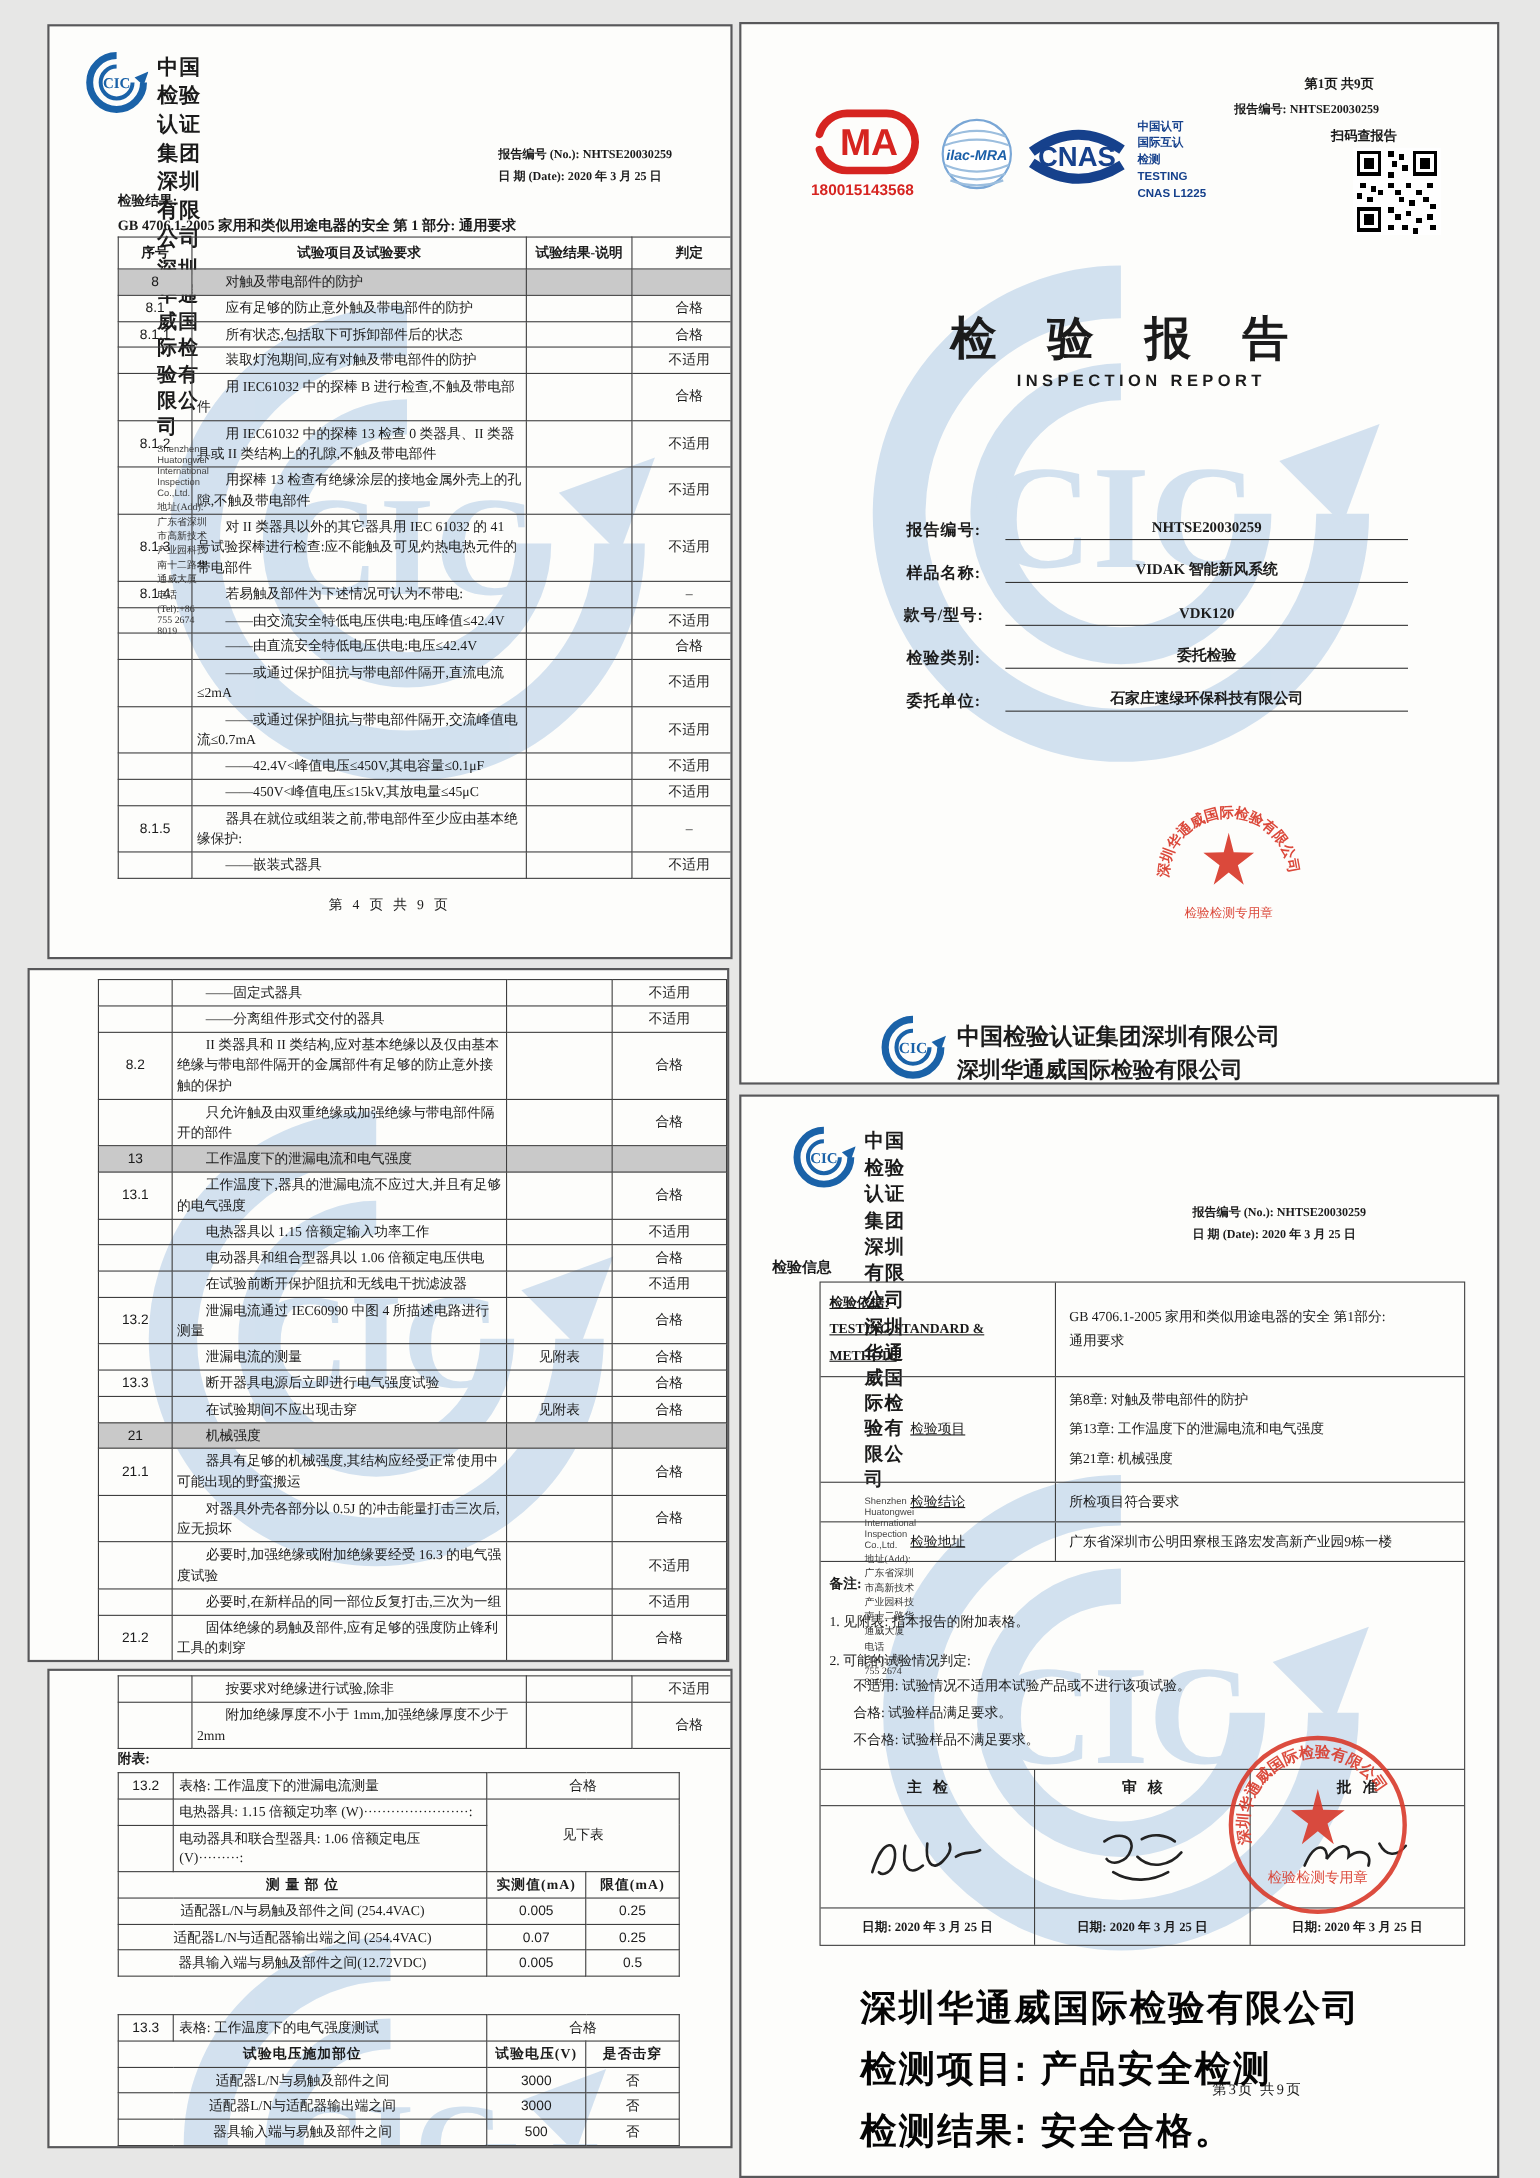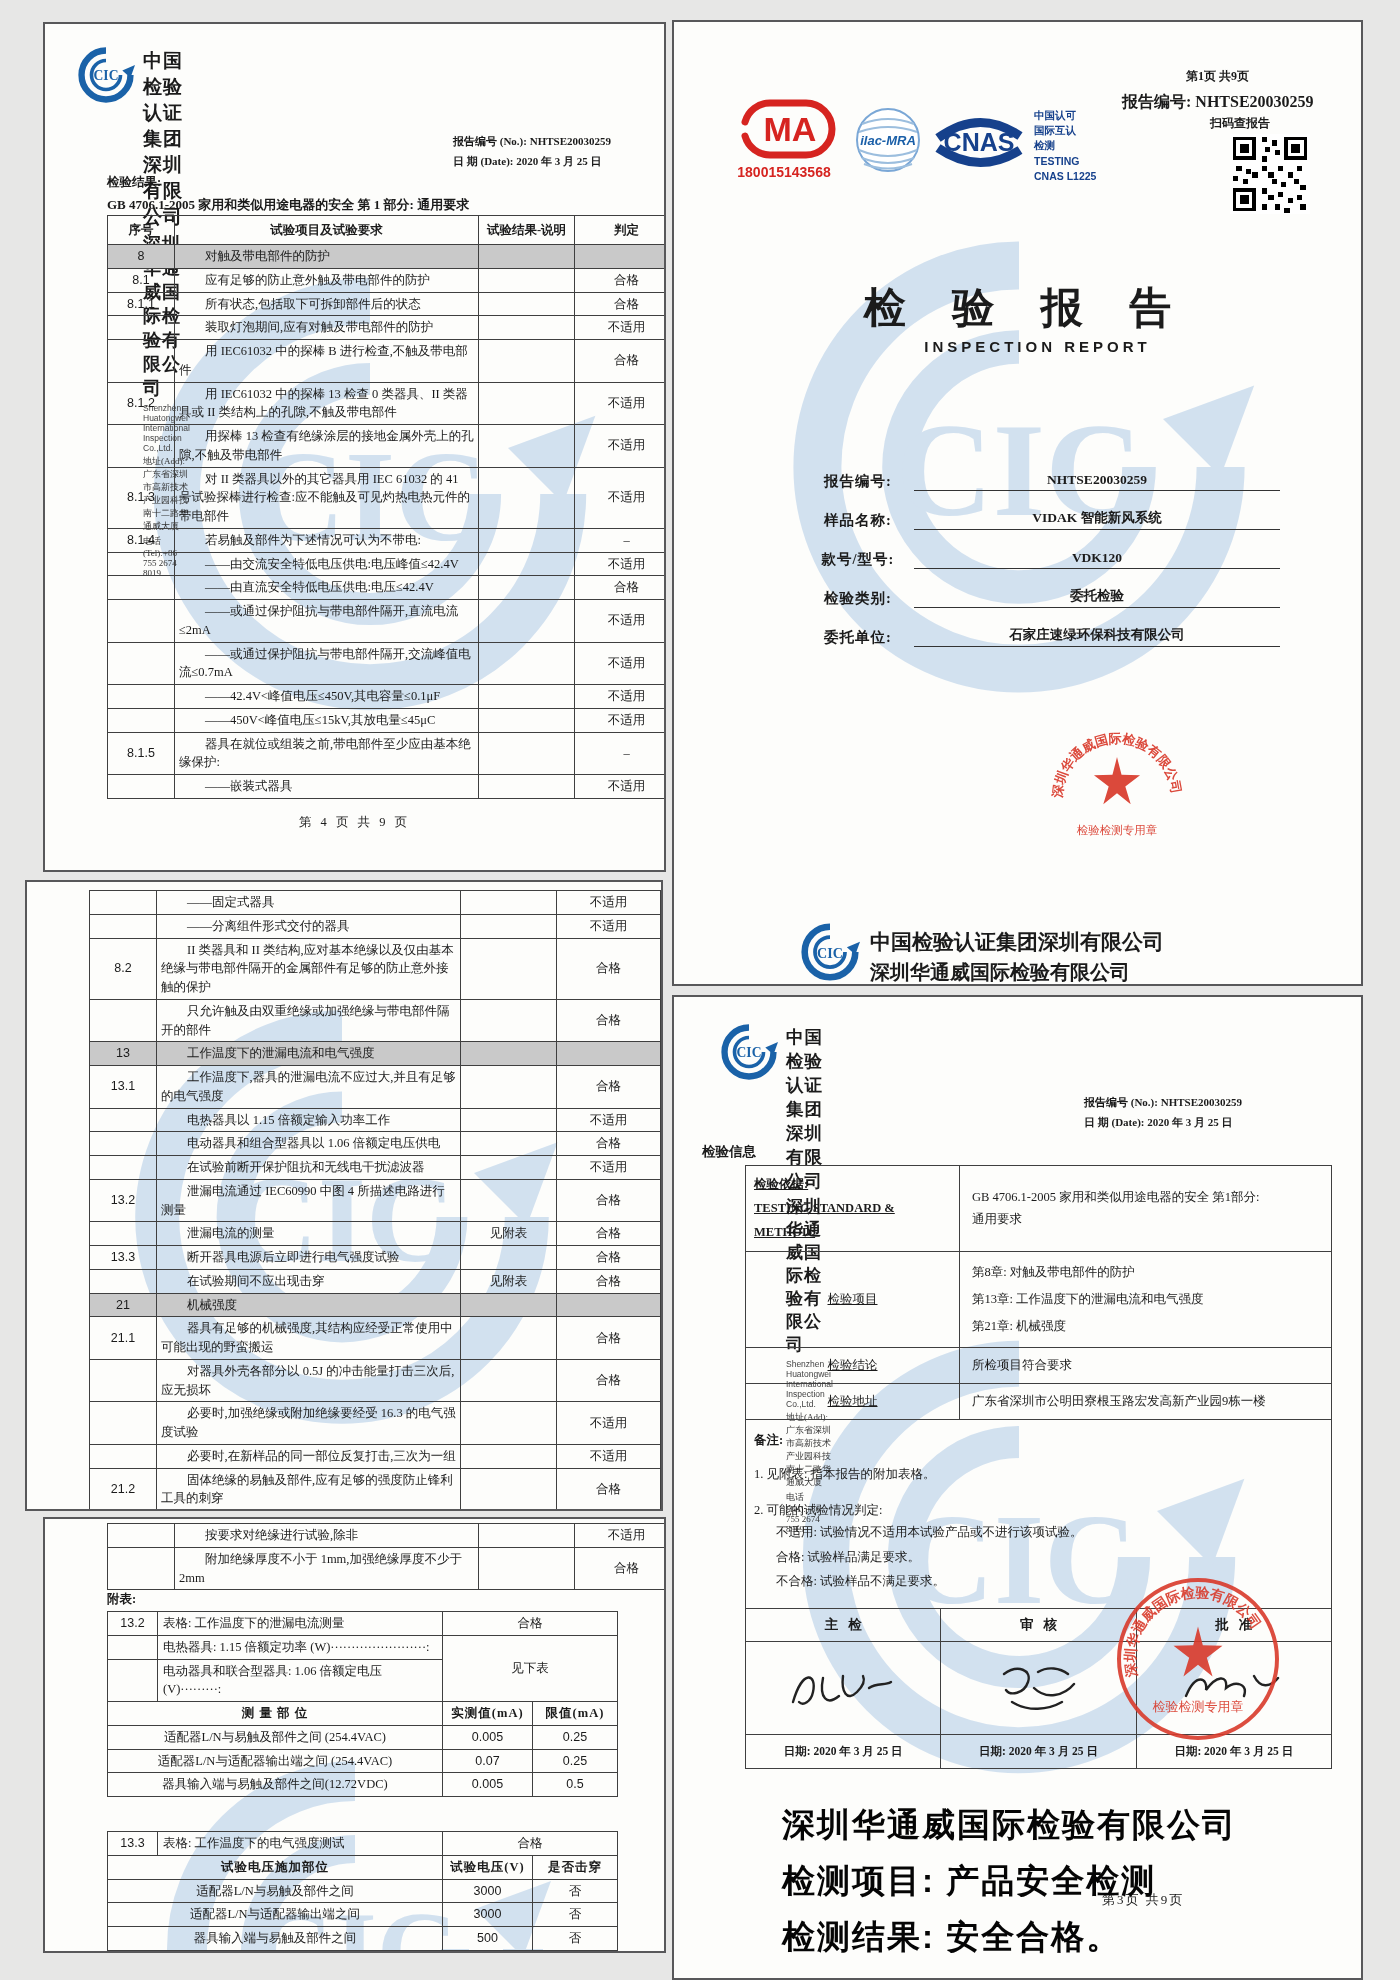--- a/index.html
+++ b/index.html
@@ -43,21 +43,21 @@
   .a-no{text-align:center;font-family:"Liberation Sans",sans-serif;font-size:12px;}
   .a-title{}
   .a-verdict,.a-see{text-align:center;font-size:11.5px;}
   .a-h{text-align:center;font-weight:700;letter-spacing:1px;}
   .a-part{text-align:center;}
   .a-val{text-align:center;font-family:"Liberation Sans",sans-serif;font-size:11.5px;}
   .t132{top:92px;}
   .t133{top:312px;}
   
   .r1-pageno{position:absolute;left:512px;top:46px;font-size:12px;font-weight:700;}
-  .r1-repno{position:absolute;left:448px;top:70px;font-size:16px;font-weight:700;}
+  .r1-repno{position:absolute;left:448px;top:70px;font-size:11px;font-weight:700;}
   .r1-scan{position:absolute;left:536px;top:93px;font-size:12px;font-weight:700;}
   .r1-qr{position:absolute;left:556px;top:112px;width:80px;height:80px;}
   .logo-cma{position:absolute;left:56px;top:74px;width:108px;height:66px;}
   .cma-num{position:absolute;left:50px;top:142px;width:120px;text-align:center;font-size:14px;font-weight:700;color:#d62420;font-family:"Liberation Sans",sans-serif;}
   .logo-ilac{position:absolute;left:180px;top:84px;width:68px;height:68px;}
   .logo-cnas{position:absolute;left:258px;top:94px;width:94px;height:52px;}
   .cnas-text{position:absolute;left:360px;top:86px;font-size:10.5px;font-weight:700;color:#16418c;line-height:1.45;font-family:"Liberation Sans",sans-serif;}
   .r1-title{position:absolute;left:0;top:258px;width:100%;text-align:center;font-size:42px;font-weight:700;letter-spacing:18px;text-indent:18px;}
   .r1-title-en{position:absolute;left:0;top:316px;width:100%;text-align:center;font-size:15px;font-weight:700;letter-spacing:4px;font-family:"Liberation Sans",sans-serif;padding-left:20px;}
   .fields{position:absolute;left:128px;top:446px;width:478px;}

